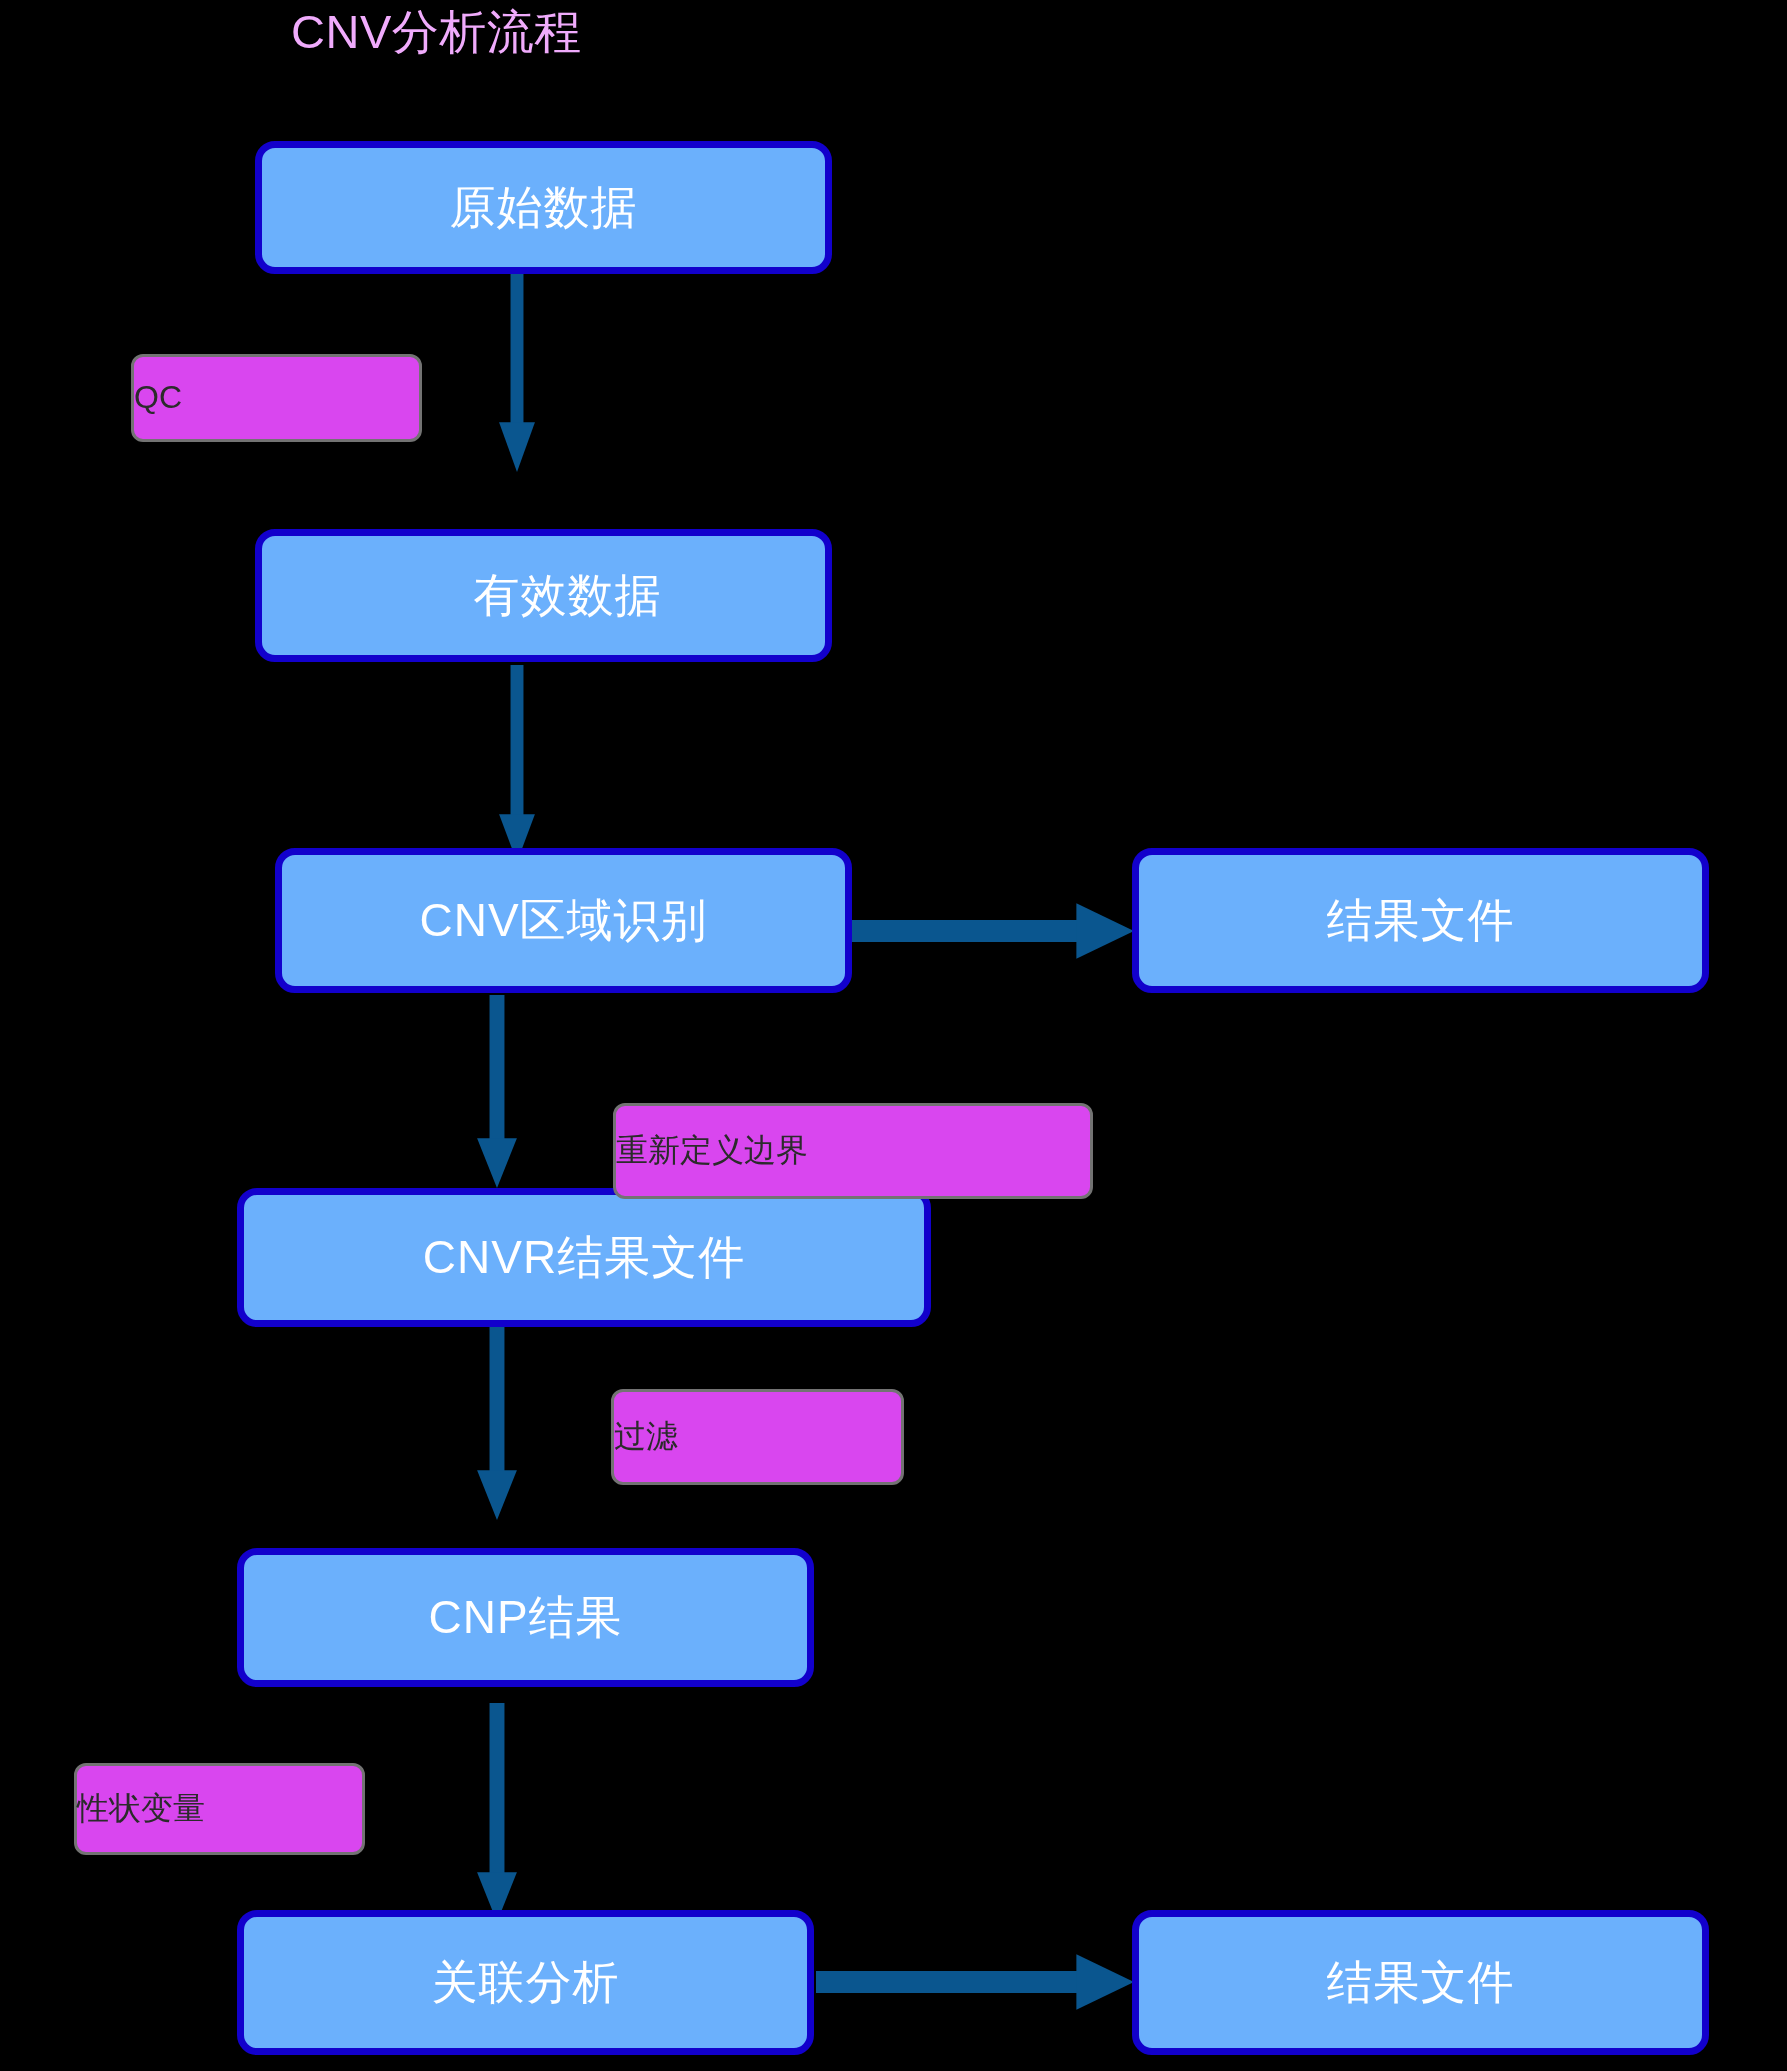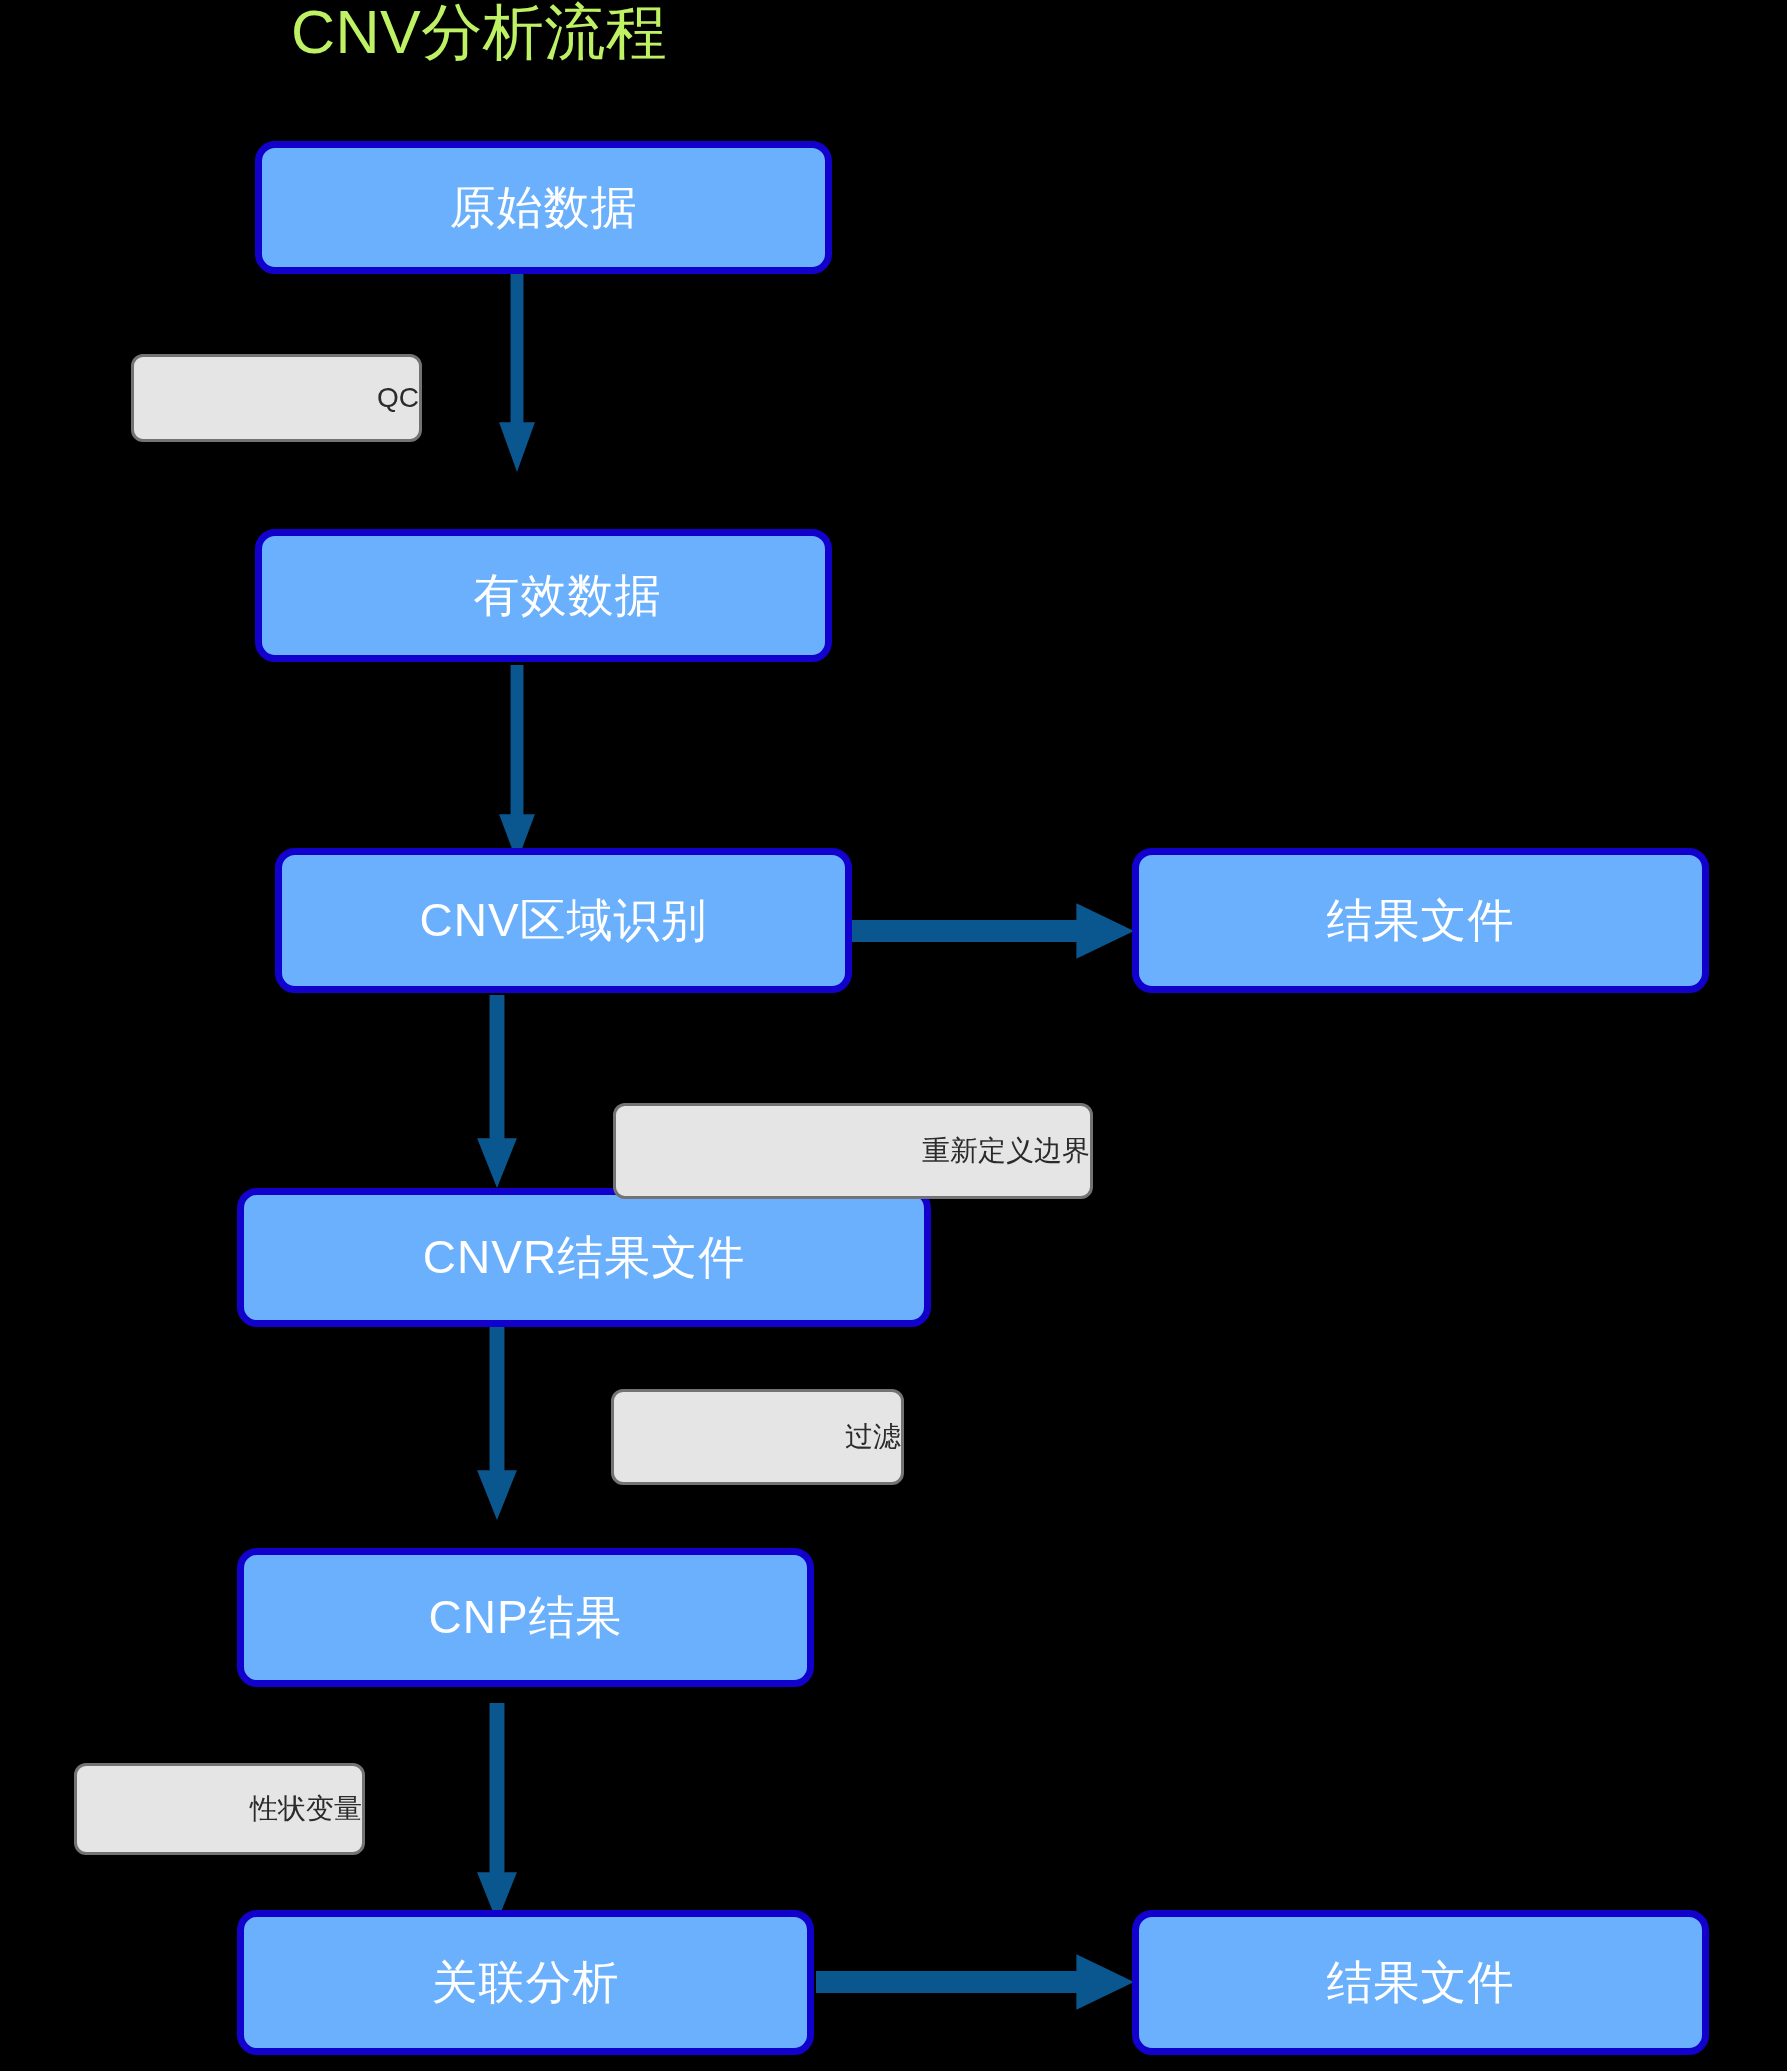--- a/index.html
+++ b/index.html
@@ -16,23 +16,23 @@
     height: 2072px;
     background: #000000;
     overflow: hidden;
   }
 
   
   .title {
     position: absolute;
     left: 291px;
     top: 4px;
-    font-size: 61px;
+    font-size: 47px;
     line-height: 56px;
-    color: #bef264;
+    color: #f0abfc;
     letter-spacing: 0.5px;
     white-space: nowrap;
   }
 
   
   .node {
     position: absolute;
     box-sizing: border-box;
     background: #6BB0FC;
     border: 7px solid #1200CC;
@@ -45,28 +45,28 @@
     line-height: 1.1;
     text-align: center;
     letter-spacing: 1px;
     white-space: nowrap;
   }
 
   
   .edge-label {
     position: absolute;
     box-sizing: border-box;
-    background: #e5e5e5;
+    background: #d946ef;
     border: 3px solid #737373;
     border-radius: 12px;
     display: flex;
     align-items: center;
-    justify-content: flex-end;
+    justify-content: flex-start;
     color: #2b2b2b;
-    font-size: 28px;
+    font-size: 32px;
     line-height: 1.1;
     text-align: center;
     white-space: nowrap;
   }
 
   
   .arrow {
     position: absolute;
     pointer-events: none;
   }

